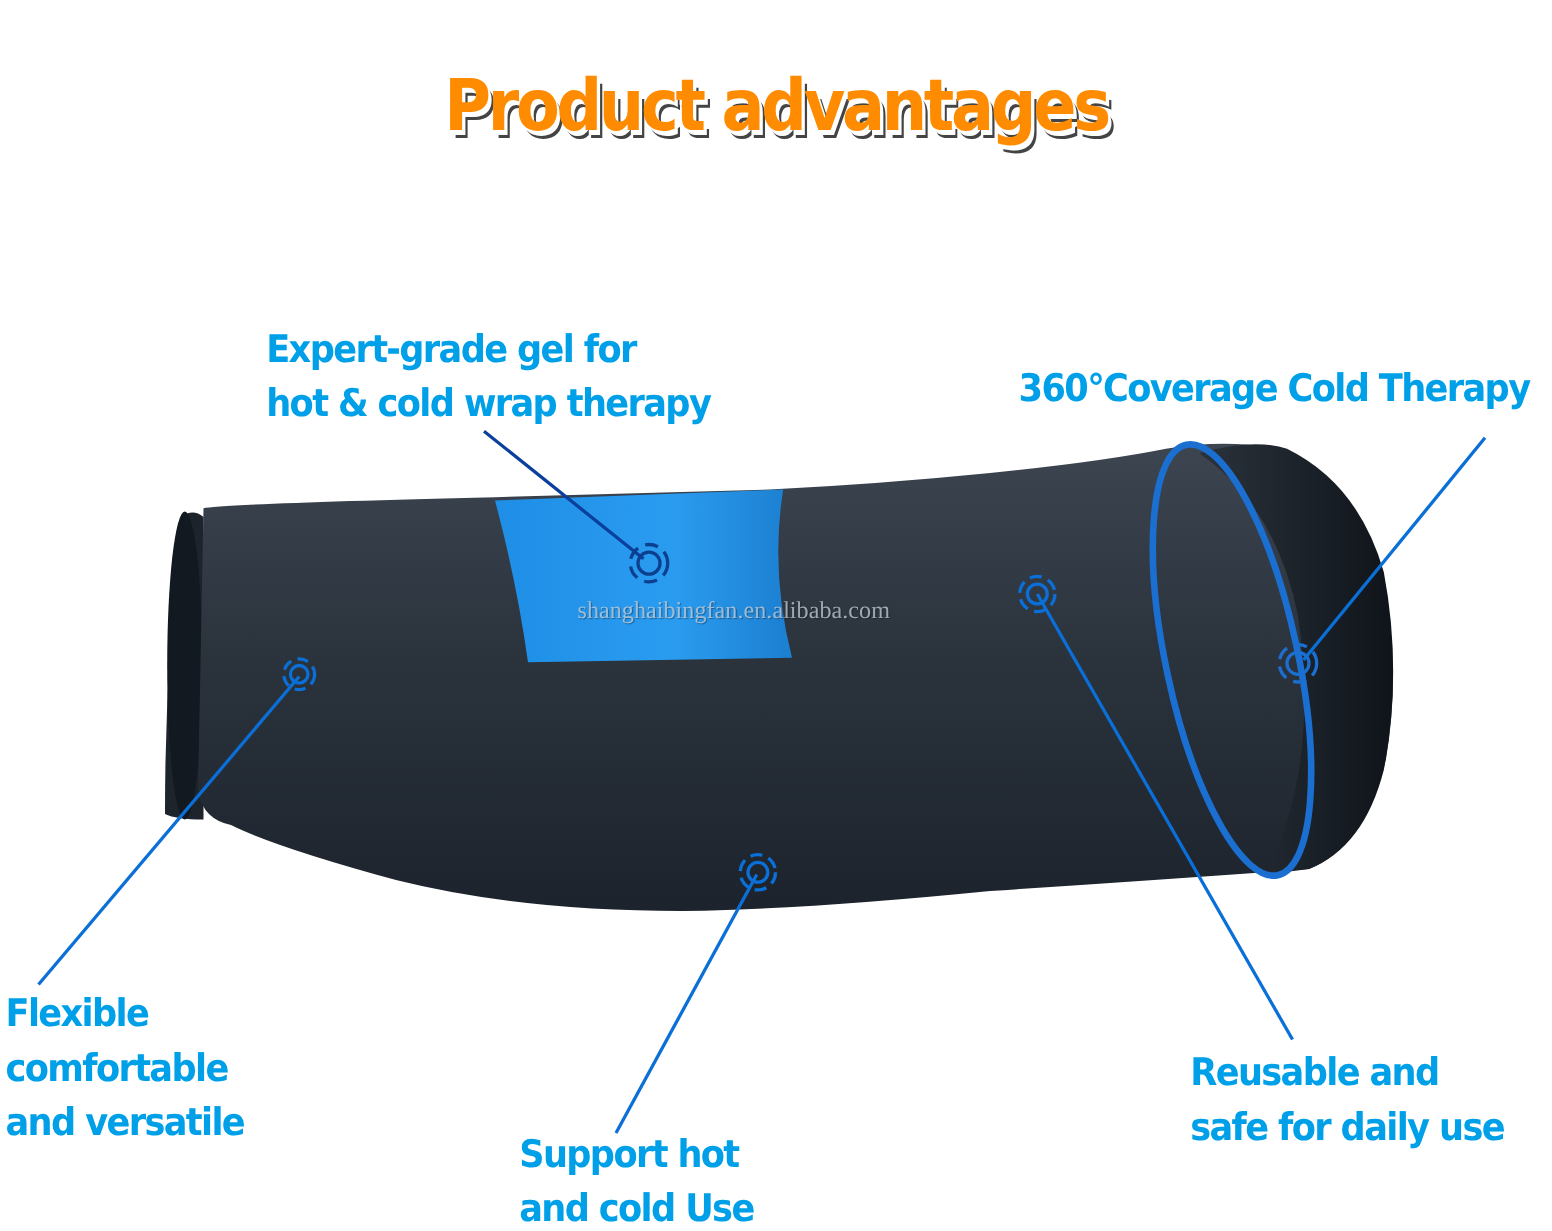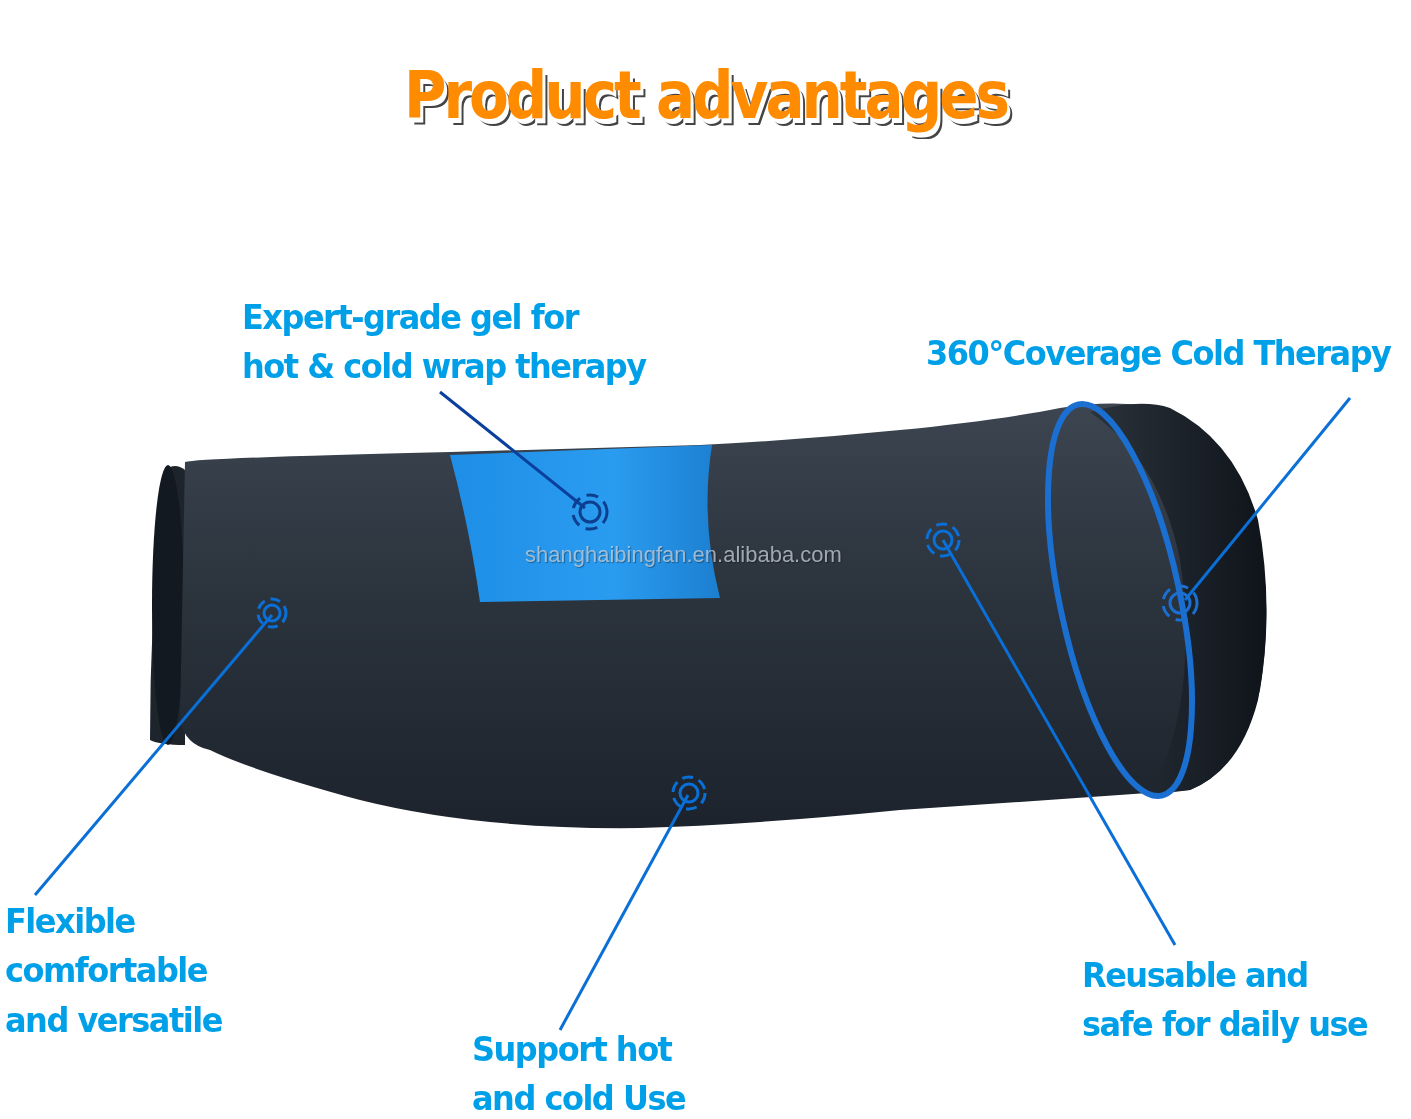--- a/index.html
+++ b/index.html
@@ -12,21 +12,21 @@
     text-shadow: 3px 4px 0 #ffffff, 5px 6px 0 #444444;
   }
   .label {
     position: absolute; font-family: "DejaVu Sans", sans-serif; font-weight: bold;
     color: #00a0e9; font-size: 32px; line-height: 46px; letter-spacing: -1.5px;
     white-space: nowrap; transform-origin: left top; transform: scaleY(1.08);
   }
   .label span { display: block; }
   .product { position: absolute; left: 0; top: 0; width: 1411px; height: 1119px; pointer-events: none; }
   .watermark {
-    position: absolute; left: 525px; top: 542px; font-family: Liberation Sans, sans-serif;
+    position: absolute; left: 525px; top: 542px; font-family: Liberation Serif, serif;
     font-size: 22px; color: rgba(200,210,220,0.75); letter-spacing: 0px;
     text-shadow: 1px 1px 1px rgba(0,0,0,0.35);
   }
 </style>
 </head>
 <body>
 
 <div class="title">Product advantages</div>
 
 <svg class="product" viewBox="0 0 1411 1119" xmlns="http://www.w3.org/2000/svg">

